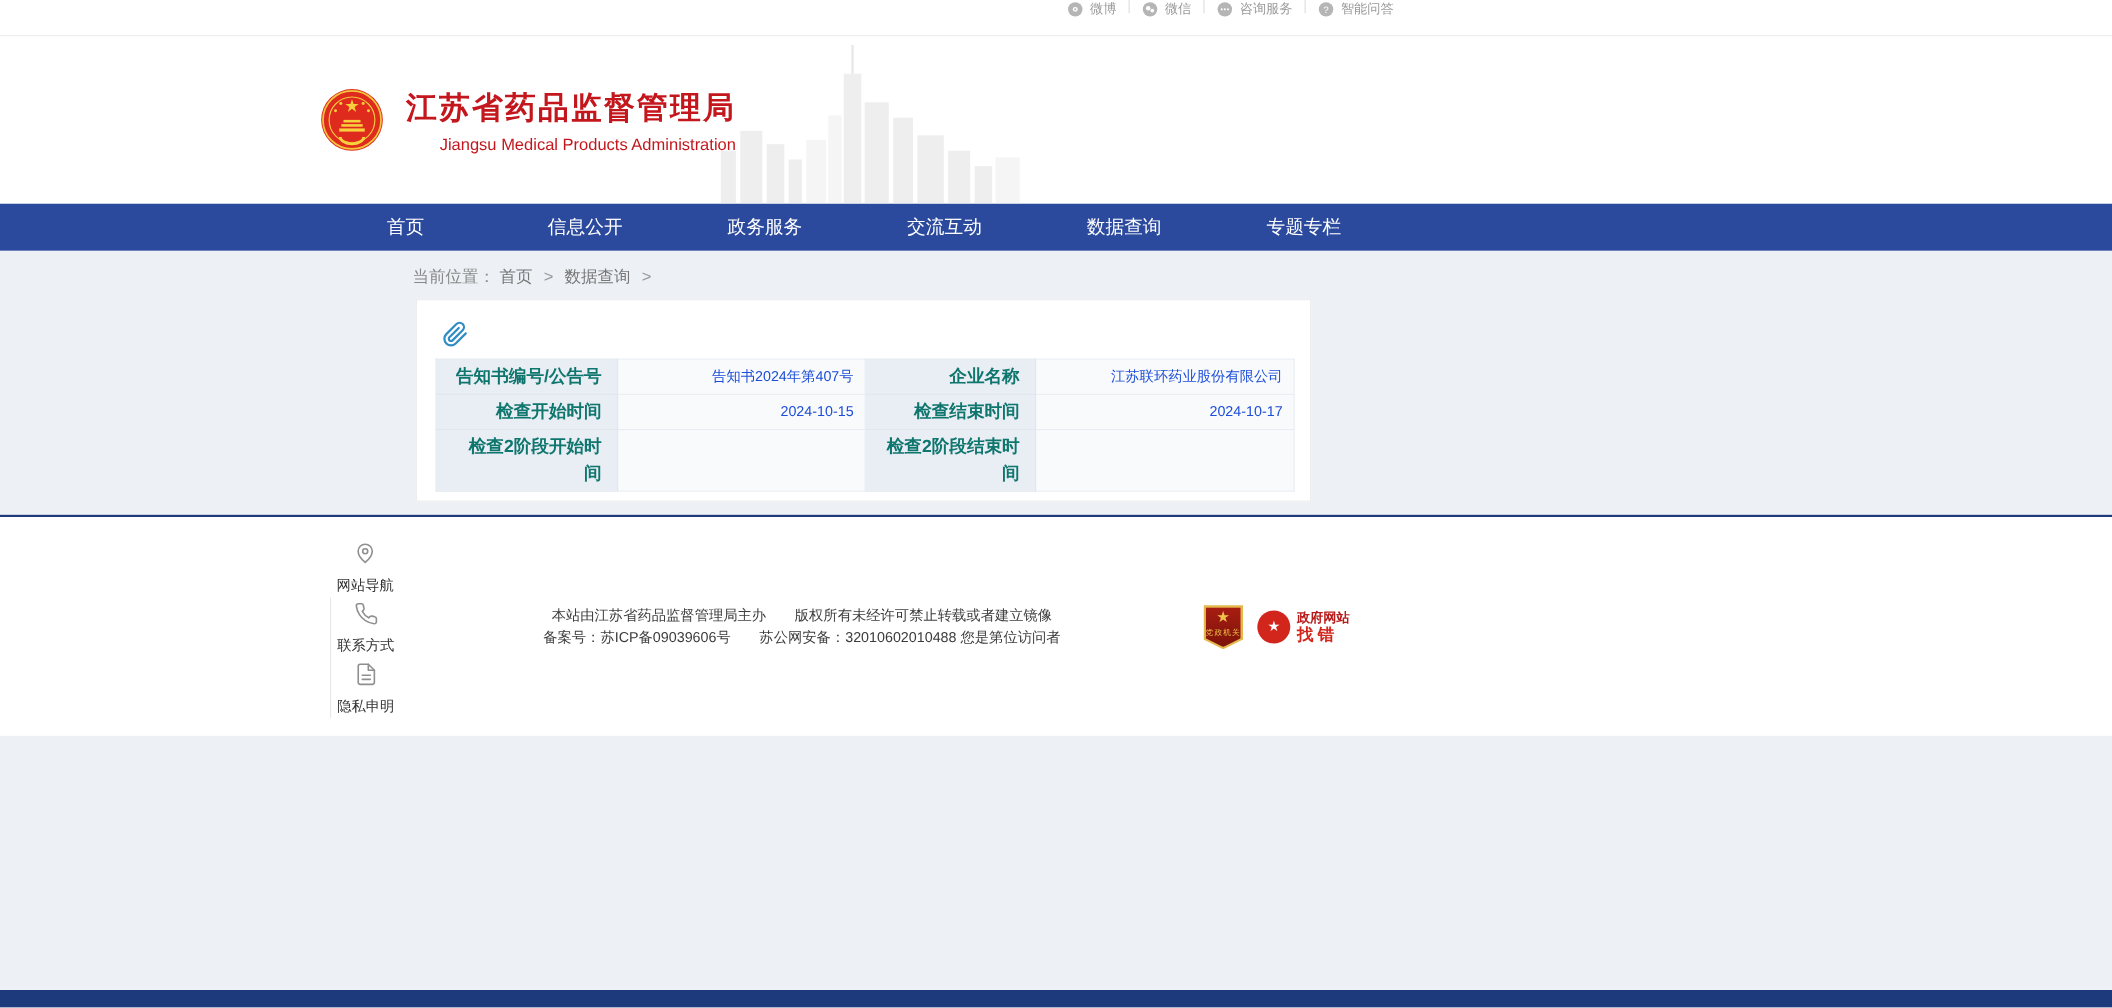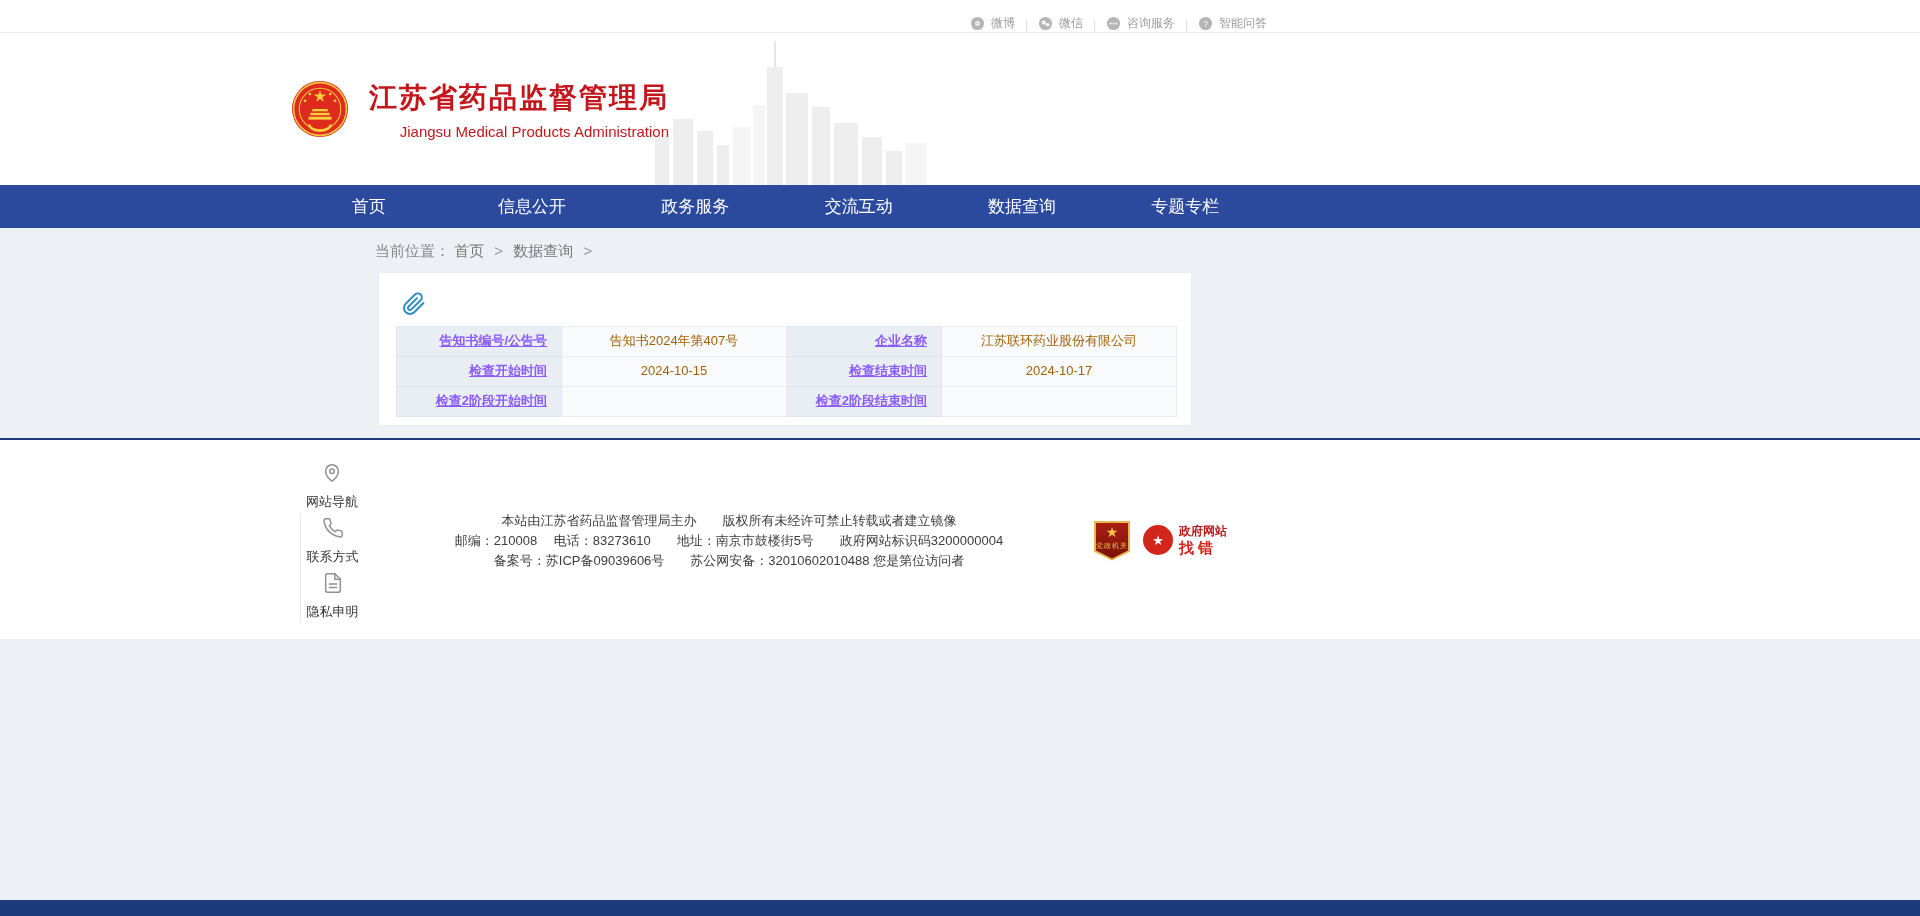--- a/index.html
+++ b/index.html
@@ -9,21 +9,21 @@
     background:#edf1f6;
     min-height:916px;
     display:flex;
     flex-direction:column;
     color:#333;
   }
   .container { width:980px; margin-left:287px; }
 
   
   .topbar { background:#ffffff; border-bottom:1px solid #ececec; height:33px; flex:0 0 auto; }
-  .topbar-inner { height:100%; display:flex; justify-content:flex-end; align-items:flex-end; }
+  .topbar-inner { height:100%; display:flex; justify-content:flex-end; align-items:flex-start; }
   .tb-item { display:flex; align-items:center; gap:6px; color:#9a9a9a; font-size:12px; cursor:pointer; }
   .tb-icon svg { display:block; }
   .tb-divider { width:1px; height:12px; background:#ddd; margin:0 11px; }
 
   
   .site-header { background:#ffffff; height:152px; position:relative; overflow:hidden; flex:0 0 auto; }
   .header-inner { position:relative; height:100%; display:flex; align-items:center;text-align:right; }
   .logo { width:58px; height:58px; margin-left:4px; position:relative; z-index:2; }
   .titles { margin-left:20px; position:relative; z-index:2; }
   .site-title { font-size:28px; font-weight:bold; color:#c3171d; letter-spacing:2px; }
@@ -41,23 +41,23 @@
   .breadcrumb { padding:14px 0 0 88px; font-size:15px; color:#888; }
   .breadcrumb a { color:#777; text-decoration:none; cursor:pointer; }
   .crumb-sep { margin:0 6px; color:#999; }
 
   .card { background:#ffffff; border:1px solid #ececec; width:814px; margin:11px 0 0 91px;
           padding:17px 17px 8px; }
   .clip-icon { color:#2f8dc4; width:24px; height:24px; margin:2px 0 10px 6px; }
   .clip-icon svg { display:block; }
 
   .detail-table { border-collapse:collapse; width:780px; table-layout:fixed; font-size:13px; }
-  .detail-table th { background:#e9edf4; color:#8b5cf6; font-weight:bold; text-align:right;
-                     padding:4px 14px; border:1px solid #e0e6ee; line-height:1.45; font-size:13px;text-decoration:underline; }
-  .detail-table td { background:#f9fafc; color:#a16207; text-align:center; padding:4px 10px;
+  .detail-table th { background:#e9edf4; color:#0f766e; font-weight:bold; text-align:right;
+                     padding:4px 14px; border:1px solid #e0e6ee; line-height:1.45; font-size:16px; }
+  .detail-table td { background:#f9fafc; color:#1d4ed8; text-align:right; padding:4px 10px;
                      border:1px solid #e9edf3; line-height:1.45; word-break:break-all; }
   tr.r-s { height:30px; }
   tr.r-m { height:38px; }
   tr.r-l { height:44px; }
 
   
   .site-footer { background:#ffffff; border-top:2px solid #1d3a7d; flex:0 0 auto; }
   .footer-inner { display:flex; align-items:center; padding:18px 0 16px 13px; }
   .quick-links { display:flex; align-items:stretch;flex-direction:column; }
   .ql-item { width:64px; display:flex; flex-direction:column; align-items:center; gap:9px;
@@ -270,21 +270,20 @@
               <line x1="16" y1="13" x2="8" y2="13"></line>
               <line x1="16" y1="17" x2="8" y2="17"></line>
           </svg>
         </span>
         <span>隐私申明</span>
       </div>
     </div>
 
     <div class="footer-center">
       <div>本站由江苏省药品监督管理局主办　　版权所有未经许可禁止转载或者建立镜像</div>
-      <div>邮编：210008　 电话：83273610　　地址：南京市鼓楼街5号　　政府网站标识码3200000004</div>
       <div>备案号：苏ICP备09039606号　　苏公网安备：32010602010488 您是第位访问者</div>
     </div>
 
     <div class="badges">
       <div class="party-badge">
         <div class="party-inner">
           <span class="party-star"></span>
           <span class="party-text">党政机关</span>
         </div>
       </div>

